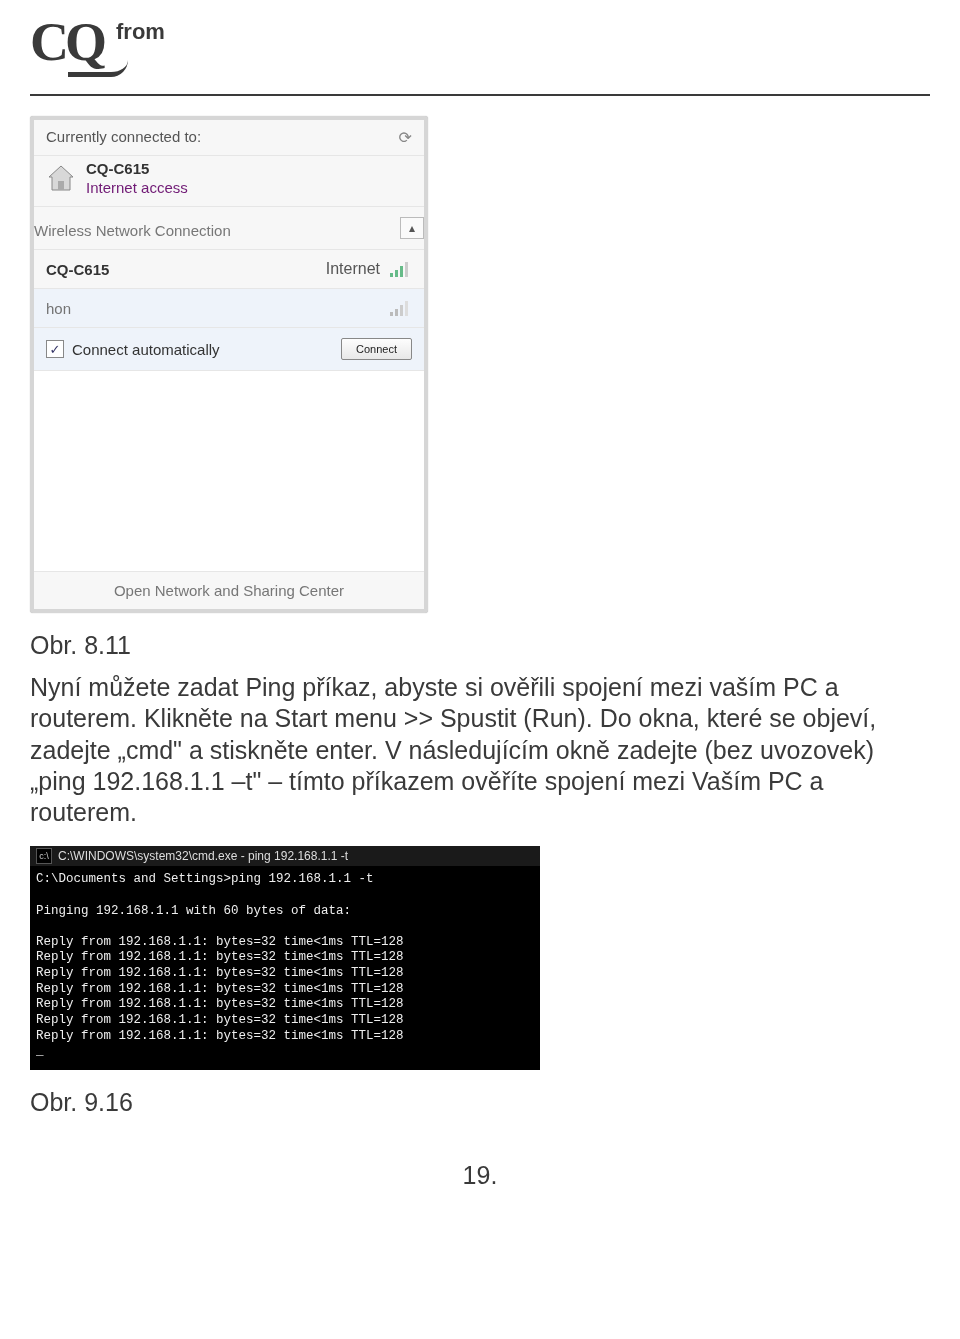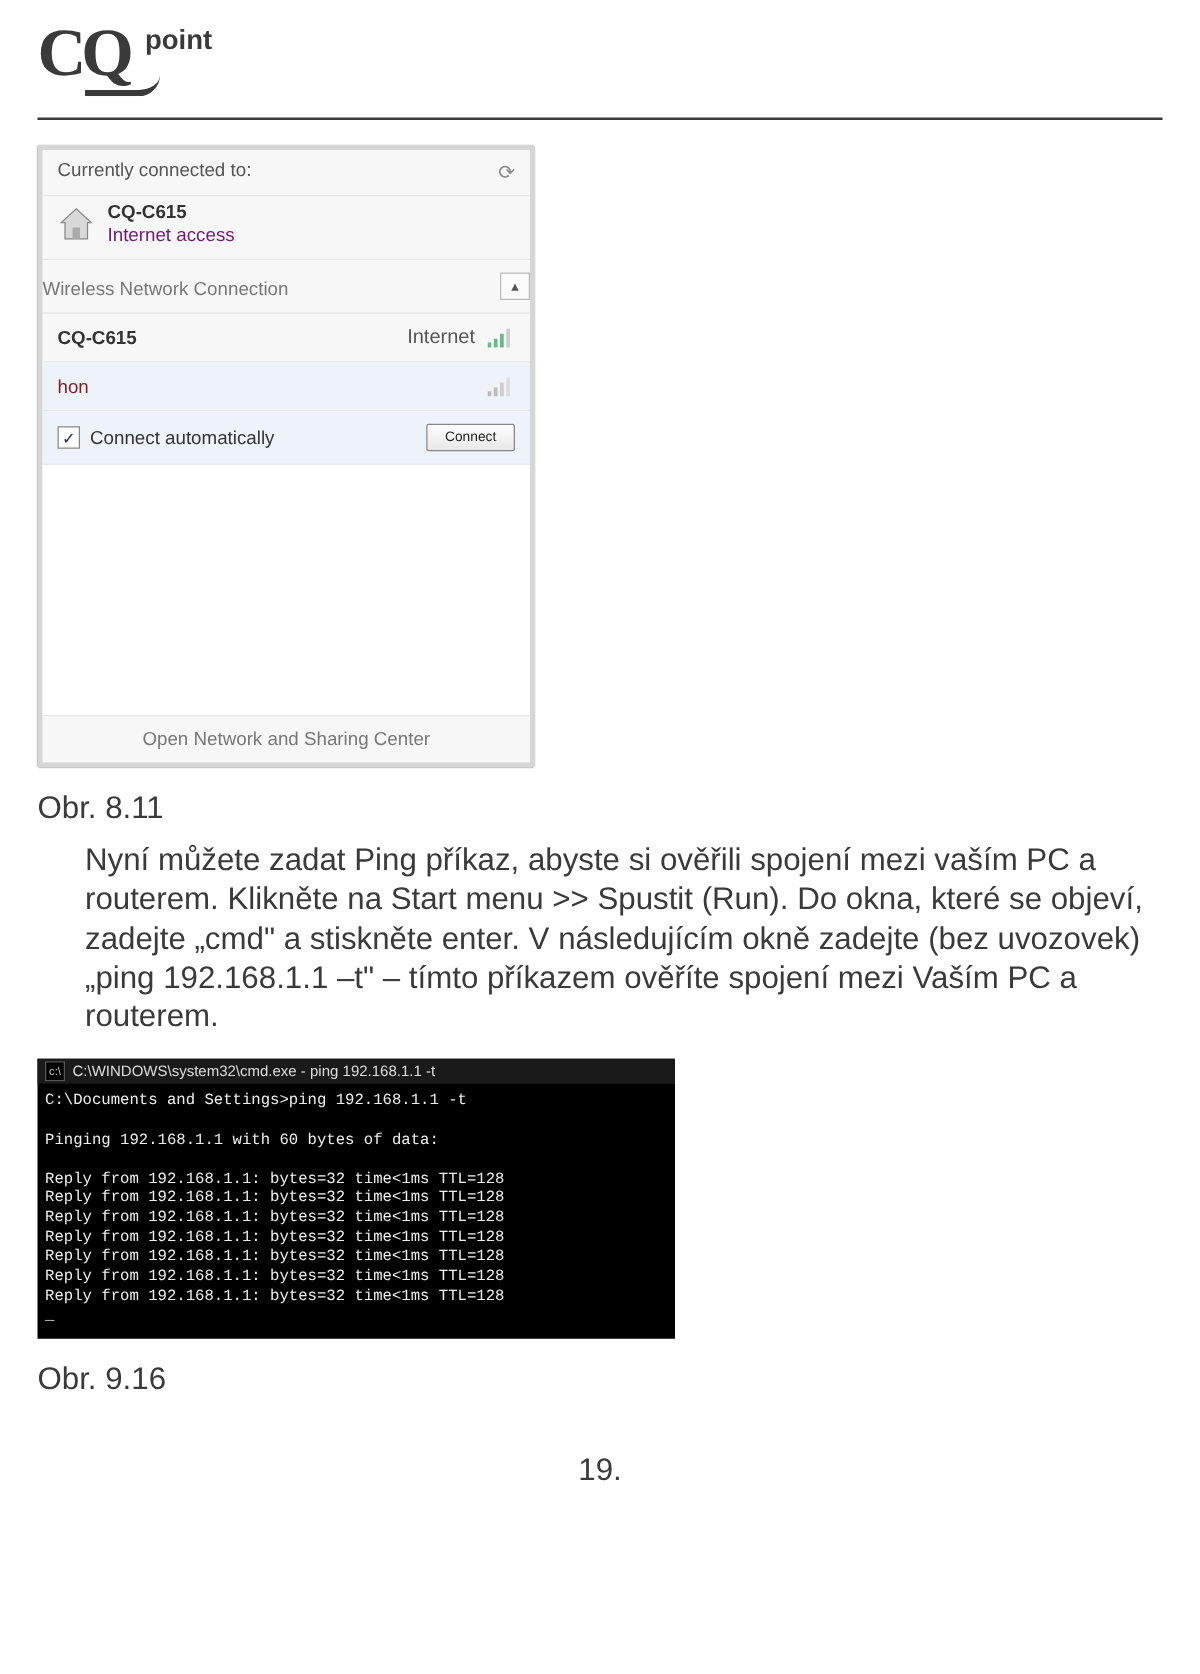--- a/index.html
+++ b/index.html
@@ -108,21 +108,21 @@
   }
   .wp-net {
     display:flex;
     justify-content:space-between;
     align-items:center;
     padding: 10px 12px;
     border-bottom: 1px solid #e6e6e6;
   }
   .wp-net.selected { background:#eef3fa; }
   .wp-net .nname { font-weight:bold; color:#333; font-size:15px;}
-  .wp-net .nname.light { font-weight:normal; color:#7f1d1d;}
+  .wp-net .nname.light { font-weight:normal; color:#737373;}
   .wp-net .right { display:flex; align-items:center; gap:10px; color:#555;}
   .signal-icon { width:22px; height:18px; }
   .wp-auto {
     display:flex;
     justify-content:space-between;
     align-items:center;
     padding: 10px 12px;
     background:#eef3fa;
     border-bottom:1px solid #e6e6e6;
   }
@@ -155,21 +155,20 @@
     font-size: 25px;
     color:#3a3a3a;
     margin: 18px 0 12px 0;
   }
   .body-text {
     font-size: 25px;
     line-height: 1.25;
     color:#3a3a3a;
     margin-bottom: 18px;
     max-width: 900px;
-    margin-left: 38px;
   }
   
   .cmd {
     width: 510px;
     background:#000;
     color:#eee;
     font-family: "Courier New", monospace;
     font-size: 12.5px;
     line-height: 1.25;
   }
@@ -197,21 +196,21 @@
 </head>
 <body>
 
 <div class="page">
 
   <div class="header">
     <div class="logo-cq">
       <span>CQ</span>
       <span class="q-tail"></span>
     </div>
-    <div class="logo-point">point</div>
+    <div class="logo-point">from</div>
   </div>
 
   <hr class="hr">
 
   <div class="wireless-panel">
     <div class="wp-section wp-top">
       <span class="label">Currently connected to:</span>
       <span class="wp-top-icon">⟳</span>
     </div>
     <div class="wp-conn">

